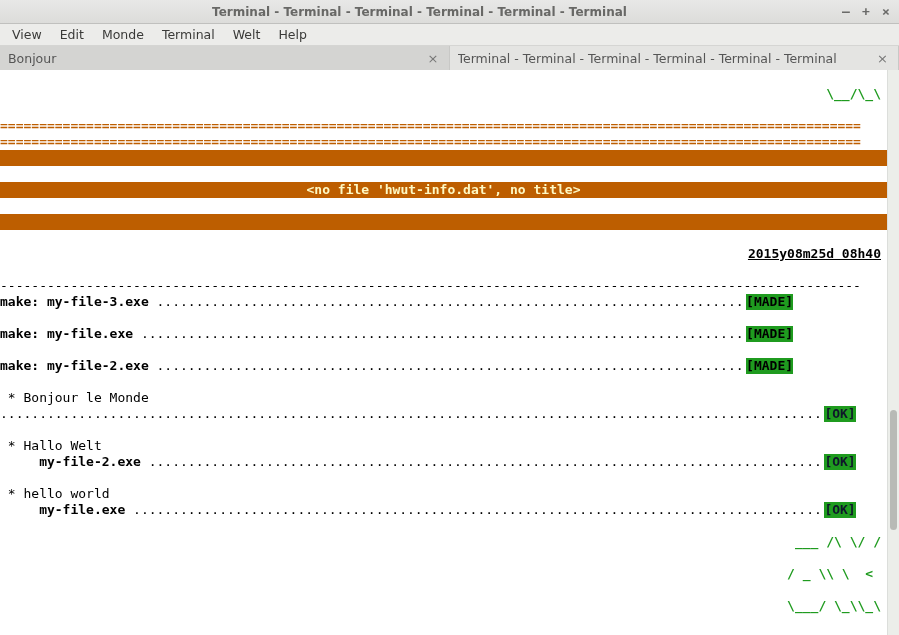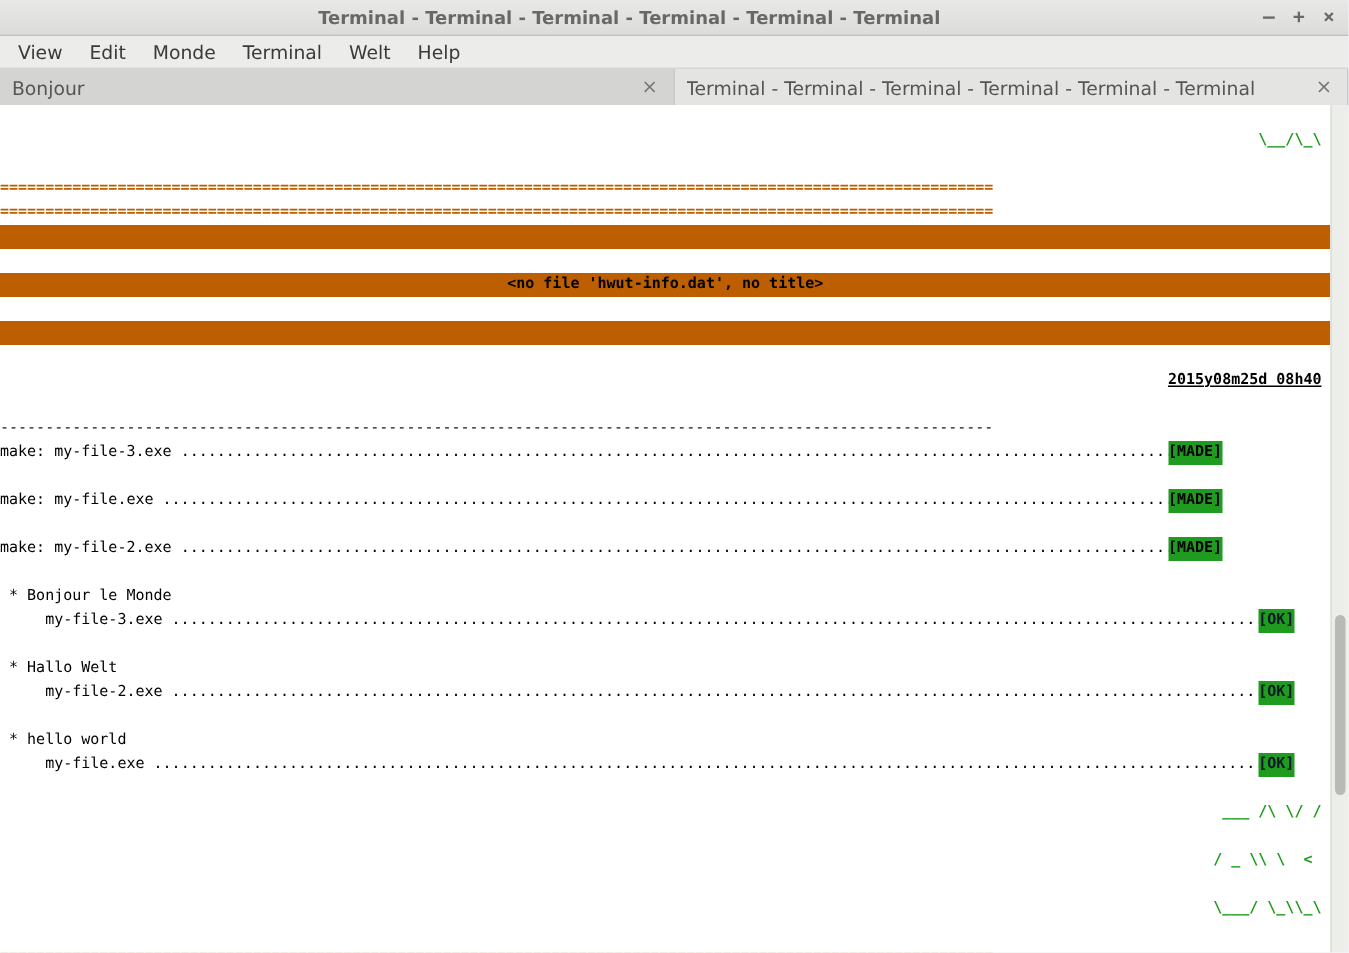--- a/index.html
+++ b/index.html
@@ -65,21 +65,21 @@
   }
   .terminal-wrap {
     position: relative;
     height: calc(635px - 24px - 22px - 24px);
     display: flex;
   }
   .terminal {
     flex: 1;
     background: #ffffff;
     font-family: "DejaVu Sans Mono", "Courier New", monospace;
-    font-size: 10px;
+    font-size: 13px;
     line-height: 16px;
     color: #000;
     overflow: hidden;
     padding: 0;
     white-space: pre;
   }
   .scrollbar {
     width: 12px;
     background: #eceeea;
     position: relative;
@@ -89,29 +89,29 @@
     position: absolute;
     left: 2px; right: 2px;
     top: 340px; height: 120px;
     background: #b8bab6;
     border-radius: 4px;
   }
   .dline { color: #000; }
   .dashline-orange { color: #bd5e00; font-weight: bold; }
   .banner {
     background: #bd5e00;
-    color: #000000;
+    color: #fef9c3;
     display: block;
     text-align: center;
     font-weight: bold;
   }
   .banner-line { line-height: 16px; }
   .ts-right { text-align: right; display:block; font-weight: bold; padding-right: 6px; text-decoration: underline;}
   .row { display: flex; }
-  .row .lead { flex: 0 0 auto; white-space: pre; }
+  .row .lead { flex: 0 0 auto; white-space: pre; font-weight: bold; }
   .row .dots {
     flex: 1;
     overflow: hidden;
     white-space: nowrap;
     letter-spacing: 0;
   }
   .row .dots::after {
     content: "........................................................................................................................................................................";
   }
   .badge {
@@ -161,21 +161,21 @@
 <span class="dashline-orange">==============================================================================================================</span>
 <span class="banner banner-line"> </span>
 <span class="banner banner-line">&lt;no file 'hwut-info.dat', no title&gt;</span>
 <span class="banner banner-line"> </span>
 <span class="ts-right">2015y08m25d 08h40</span>
 <span class="dline">--------------------------------------------------------------------------------------------------------------</span>
 <div class="row"><span class="lead">make: my-file-3.exe </span><span class="dots"></span><span class="badge made">[MADE]</span><span class="plain">            </span></div>
 <div class="row"><span class="lead">make: my-file.exe </span><span class="dots"></span><span class="badge made">[MADE]</span><span class="plain">            </span></div>
 <div class="row"><span class="lead">make: my-file-2.exe </span><span class="dots"></span><span class="badge made">[MADE]</span><span class="plain">            </span></div>
 <span class="plain"> * Bonjour le Monde</span>
-<div class="row"><span class="lead">     my-file-3.exe </span><span class="dots"></span><span class="badge ok">[OK]</span><span class="plain">    </span></div>
+<div class="row"><span class="dots"></span><span class="badge ok">[OK]</span><span class="plain">    </span></div>
 <span class="plain"> * Hallo Welt</span>
 <div class="row"><span class="lead">     my-file-2.exe </span><span class="dots"></span><span class="badge ok">[OK]</span><span class="plain">    </span></div>
 <span class="plain"> * hello world</span>
 <div class="row"><span class="lead">     my-file.exe </span><span class="dots"></span><span class="badge ok">[OK]</span><span class="plain">    </span></div>
 <span class="ascii-green"> ___ /\ \/ /</span>
 <span class="ascii-green">/ _ \\ \  &lt; </span>
 <span class="ascii-green">\___/ \_\\_\</span>
 <span class="dashline-orange">==============================================================================================================</span>
 
 

